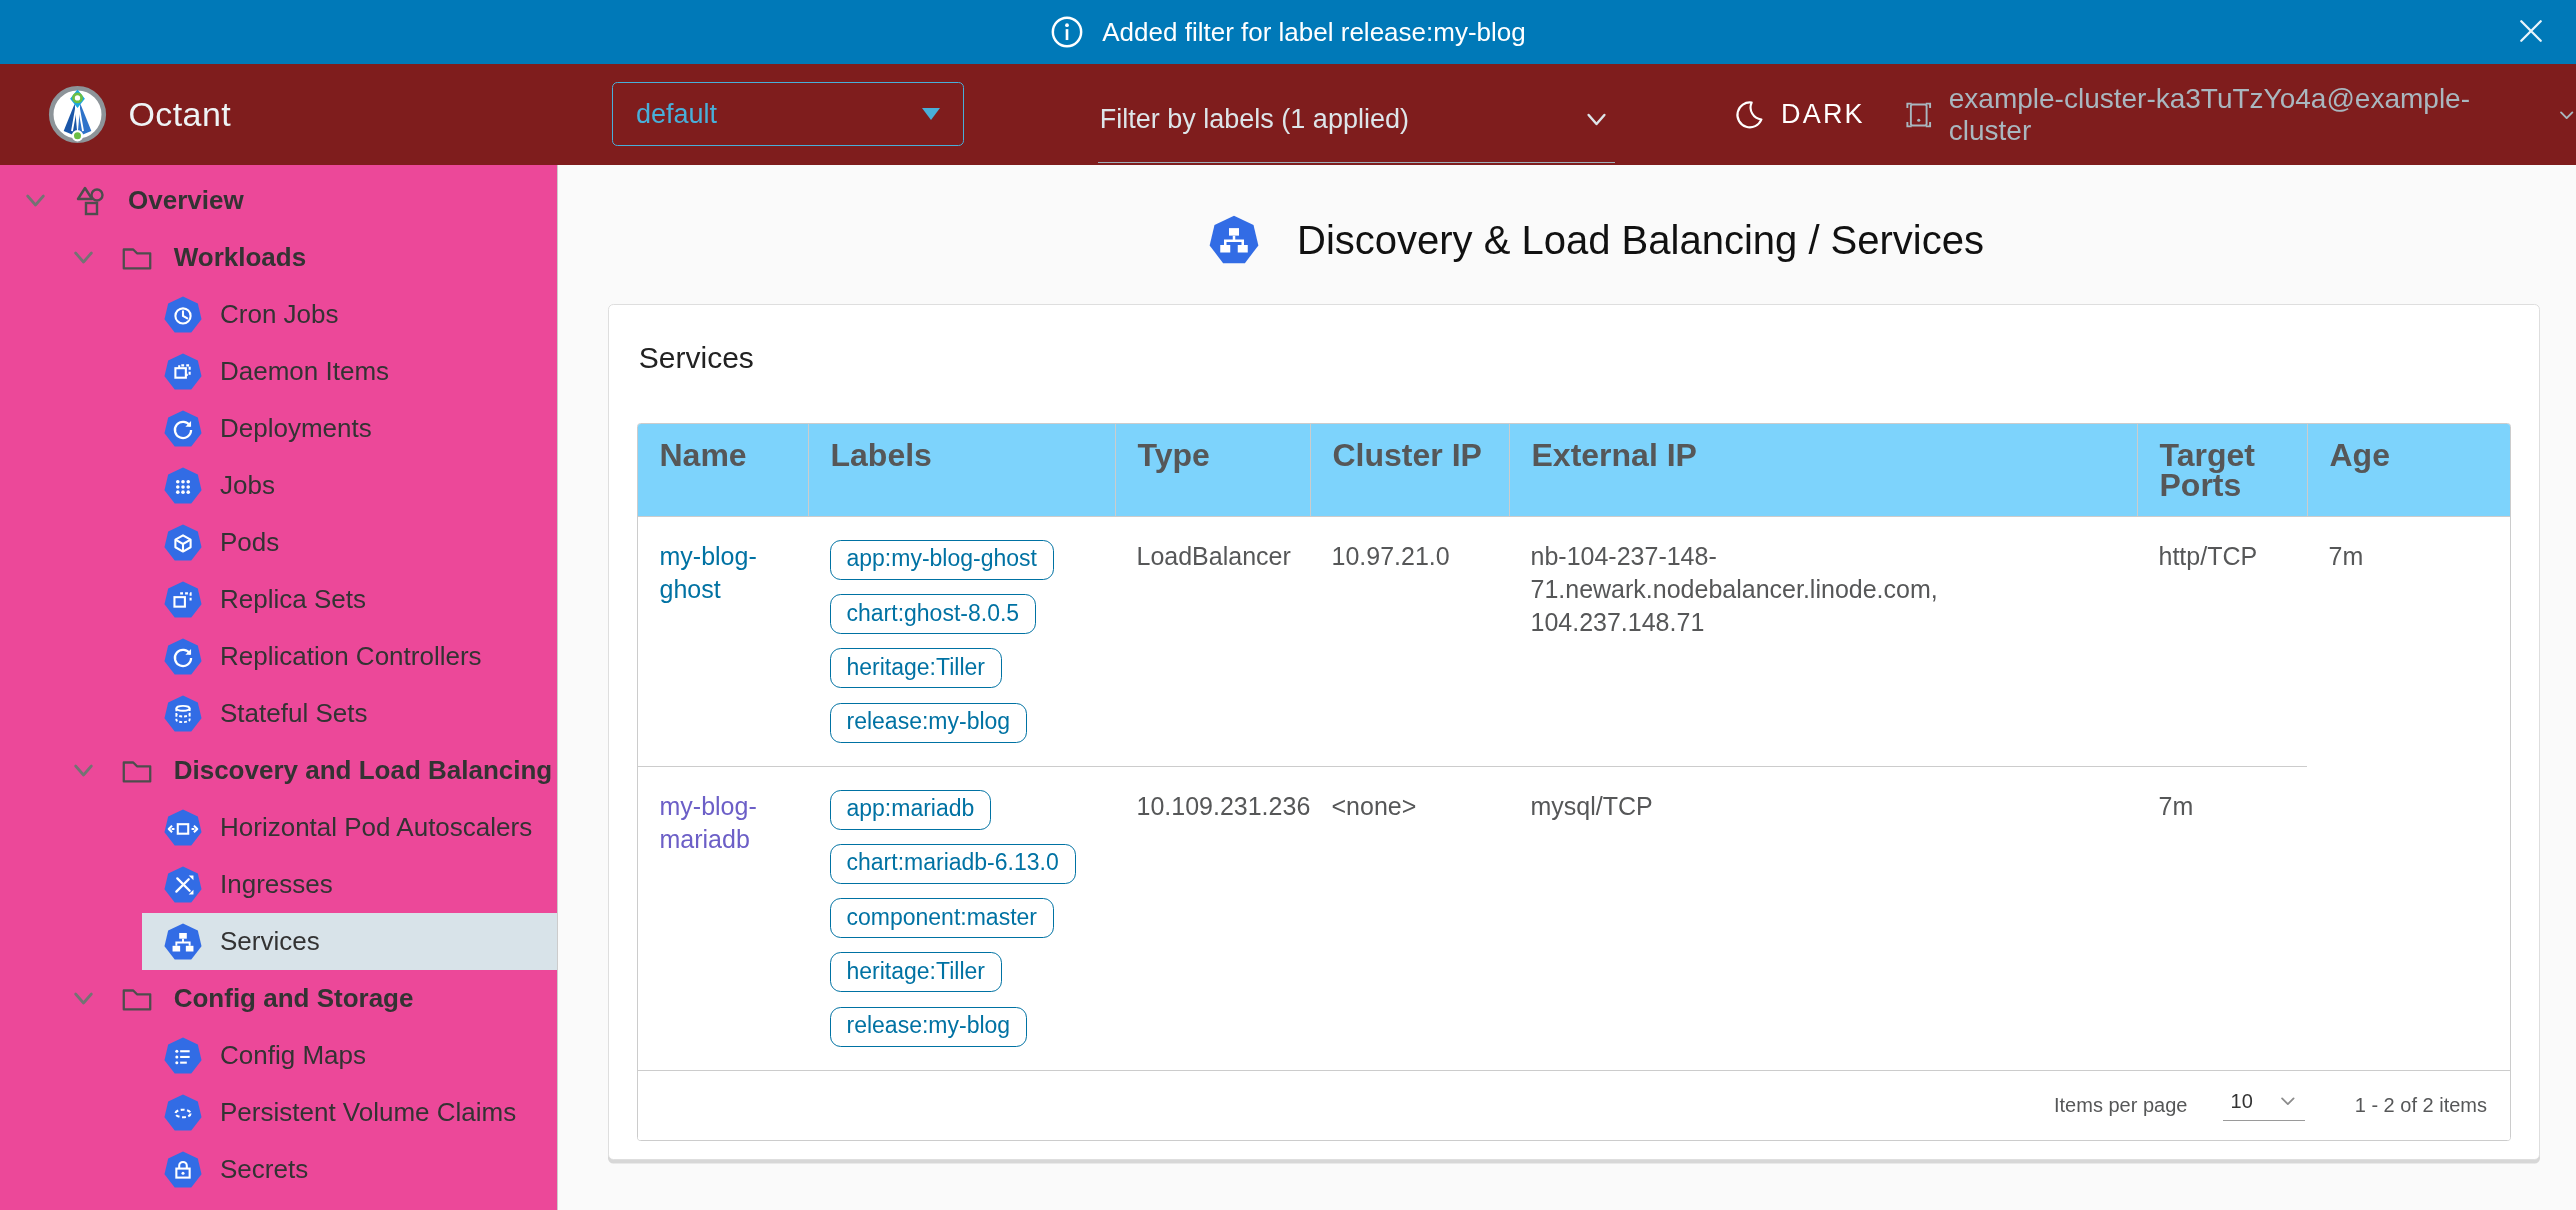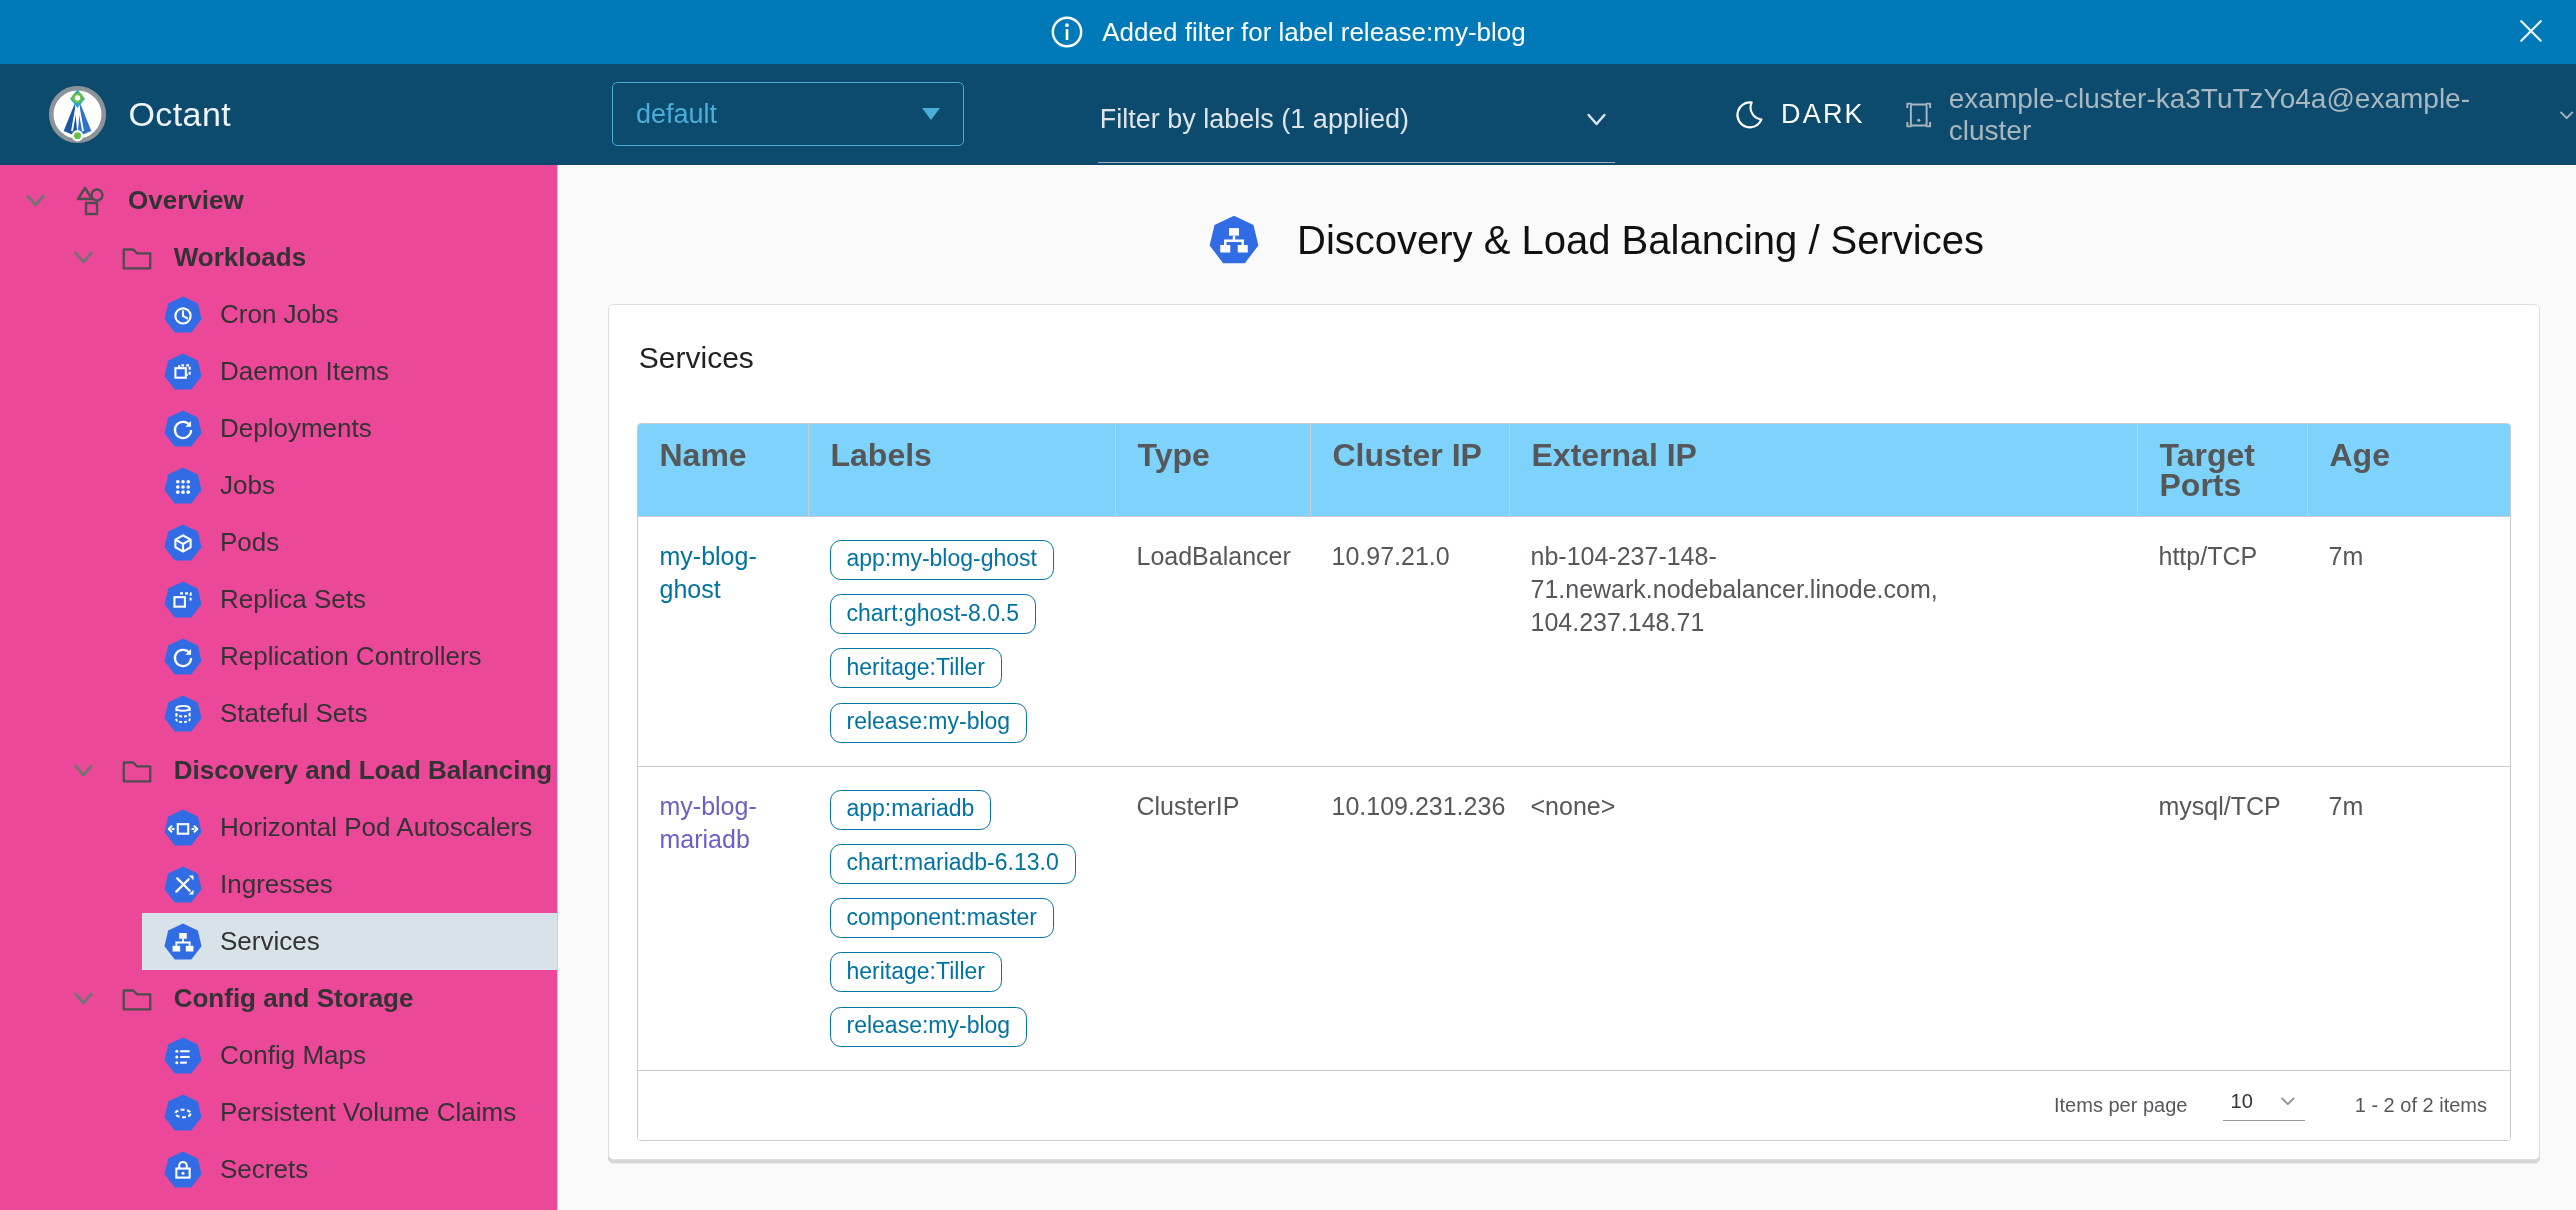--- a/index.html
+++ b/index.html
@@ -4,21 +4,21 @@
 <style>
   * { margin:0; padding:0; box-sizing:border-box; }
   html,body { width:2576px; height:1210px; overflow:hidden; font-family:"Liberation Sans", sans-serif; background:#fafafa; }
 
   
   .banner { position:relative; height:64px; background:#0079b8; display:flex; align-items:center; justify-content:center; gap:18px; color:#fff; font-size:26px; }
   .banner svg.info { flex:0 0 auto; }
   .banner .close { position:absolute; right:30px; top:16px; cursor:pointer; }
 
   
-  .header { position:relative; height:101px; background:#0c4a6e; }
+  .header { position:relative; height:101px; background:#7f1d1d; }
   .brand { position:absolute; left:48px; top:0; bottom:0; display:flex; align-items:center; gap:21.5px; }
   .brand .appname { color:#eef3f5; font-size:34px; letter-spacing:0.4px; }
   .ns-select { position:absolute; left:612px; top:18px; width:352px; height:64px; border:1.8px solid #49afd9; border-radius:5.4px; display:flex; align-items:center; justify-content:space-between; padding:0 23px; color:#49afd9; font-size:27px; cursor:pointer; }
   .ns-caret { width:0; height:0; border-left:9.8px solid transparent; border-right:9.8px solid transparent; border-top:12.5px solid #49afd9; }
   .filter-select { position:absolute; left:1098px; top:21.5px; width:517px; height:77px; border-bottom:1.8px solid #9fb0ba; display:flex; align-items:center; justify-content:space-between; color:#dde5e9; font-size:27px; padding:0 5.4px 9px 1.8px; cursor:pointer; }
   .theme { position:absolute; left:1733px; top:0; bottom:0; display:flex; align-items:center; gap:16px; color:#fff; font-weight:400; font-size:27px; letter-spacing:2.2px; background:none; border:none; cursor:pointer; }
   .cluster { position:absolute; left:1903px; top:0; bottom:0; display:flex; align-items:center; gap:14.3px; color:#a9b7bf; font-size:28px; cursor:pointer; }
 
   
   .content { display:flex; height:1045px; }
@@ -367,21 +367,20 @@
         <div class="c r2">
           <a href="#" class="link visited">my-blog-mariadb</a>
         </div>
         <div class="c r2 labels-cell">
           <span class="pill">app:mariadb</span>
           <span class="pill">chart:mariadb-6.13.0</span>
           <span class="pill">component:master</span>
           <span class="pill">heritage:Tiller</span>
           <span class="pill">release:my-blog</span>
         </div>
-        <div class="c r2">ClusterIP</div>
         <div class="c r2">10.109.231.236</div>
         <div class="c r2">&lt;none&gt;</div>
         <div class="c r2">mysql/TCP</div>
         <div class="c r2">7m</div>
 
         <div class="dg-footer">
           <span class="ipp-label">Items per page</span>
           <span class="ipp-select">
             <span>10</span>
             <svg width="19.7" height="19.7" viewBox="0 0 24 24">

